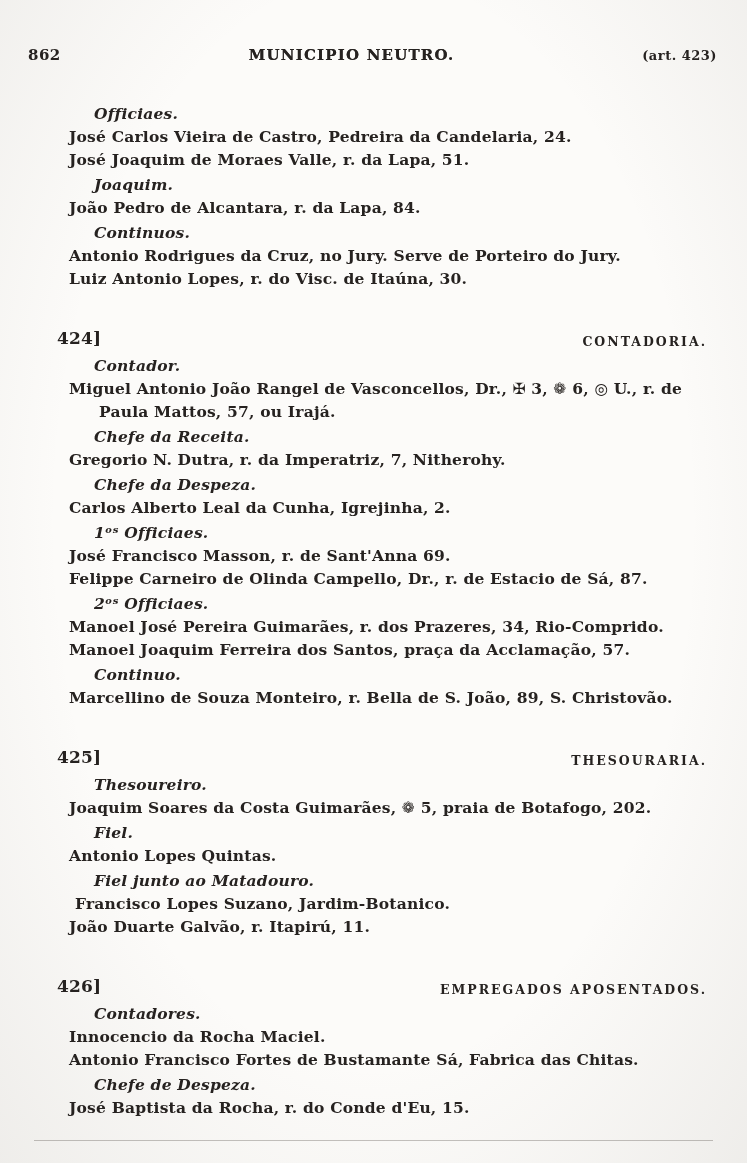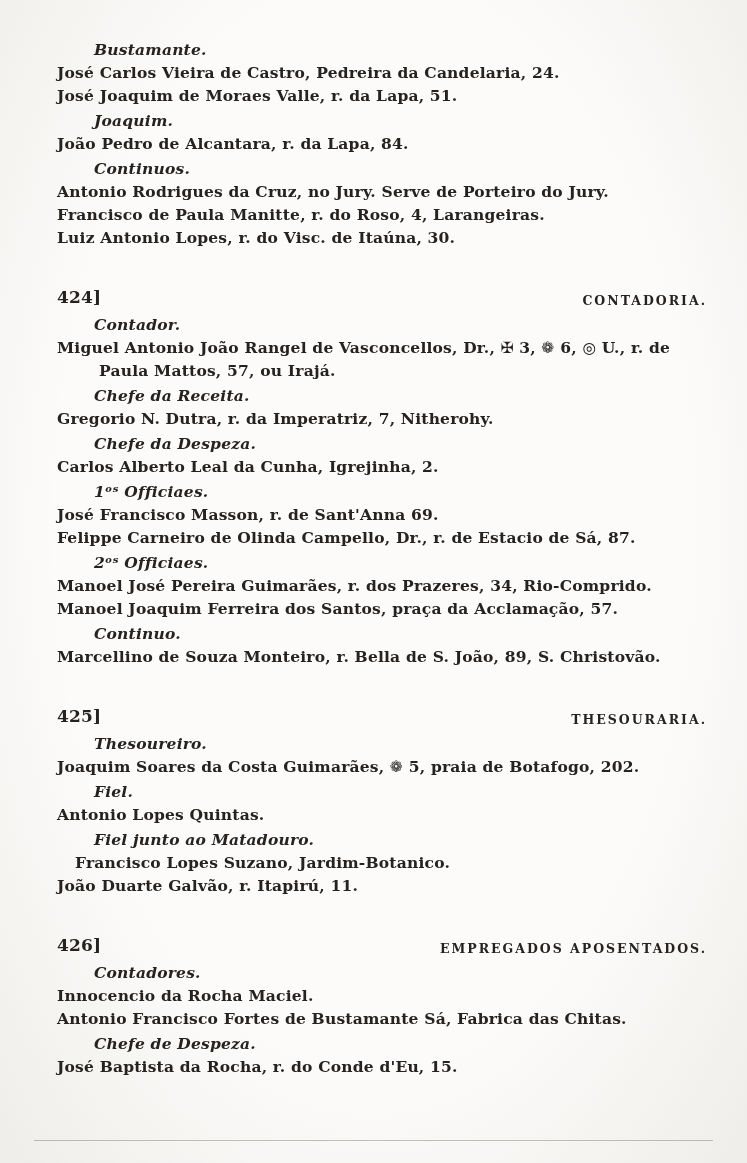--- a/index.html
+++ b/index.html
@@ -39,21 +39,21 @@
     font-size:15.5px;
     font-weight:700;
     line-height:23px;
     letter-spacing:.2px;
   }
   .role{
     font-style:italic;
     margin-left:37px;
     margin-top:2px;
   }
-  .entry{margin-left:0;}
+  .entry{margin-left:12px;}
   .cont{margin-left:42px;}
   .section-head{
     position:relative;
     margin-top:37px;
     margin-bottom:4px;
     height:23px;
   }
   .sec-num{
     position:absolute;left:0;top:0;
     font-size:17px;font-weight:700;
@@ -69,30 +69,34 @@
     position:absolute;
     left:34px;right:34px;bottom:22px;
     border-bottom:1px solid rgba(90,84,76,.35);
   }
 </style>
 </head>
 <body style="--paper: #fcfbf9; --ink: #262220;">
 
 <div class="page">
 
+  <header class="running-head">
+    <span class="page-num">862</span>
+    <span class="run-title">MUNICIPIO NEUTRO.</span>
+    <span class="art-ref">(art. 423)</span>
+  </header>
 
   <main class="content" id="content">
-      <div class="role">Bustamante.</div>
+      <div class="role">Officiaes.</div>
       <div class="entry">José Carlos Vieira de Castro, Pedreira da Candelaria, 24.</div>
       <div class="entry">José Joaquim de Moraes Valle, r. da Lapa, 51.</div>
       <div class="role">Joaquim.</div>
       <div class="entry">João Pedro de Alcantara, r. da Lapa, 84.</div>
       <div class="role">Continuos.</div>
       <div class="entry">Antonio Rodrigues da Cruz, no Jury. Serve de Porteiro do Jury.</div>
-      <div class="entry">Francisco de Paula Manitte, r. do Roso, 4, Larangeiras.</div>
       <div class="entry">Luiz Antonio Lopes, r. do Visc. de Itaúna, 30.</div>
       <div class="section-head">
         <span class="sec-num">424]</span>
         <span class="sec-title">CONTADORIA.</span>
       </div>
       <div class="role">Contador.</div>
       <div class="entry">Miguel Antonio João Rangel de Vasconcellos, Dr., ✠ 3, ❁ 6, ◎ U., r. de</div>
       <div class="cont">Paula Mattos, 57, ou Irajá.</div>
       <div class="role">Chefe da Receita.</div>
       <div class="entry">Gregorio N. Dutra, r. da Imperatriz, 7, Nitherohy.</div>

